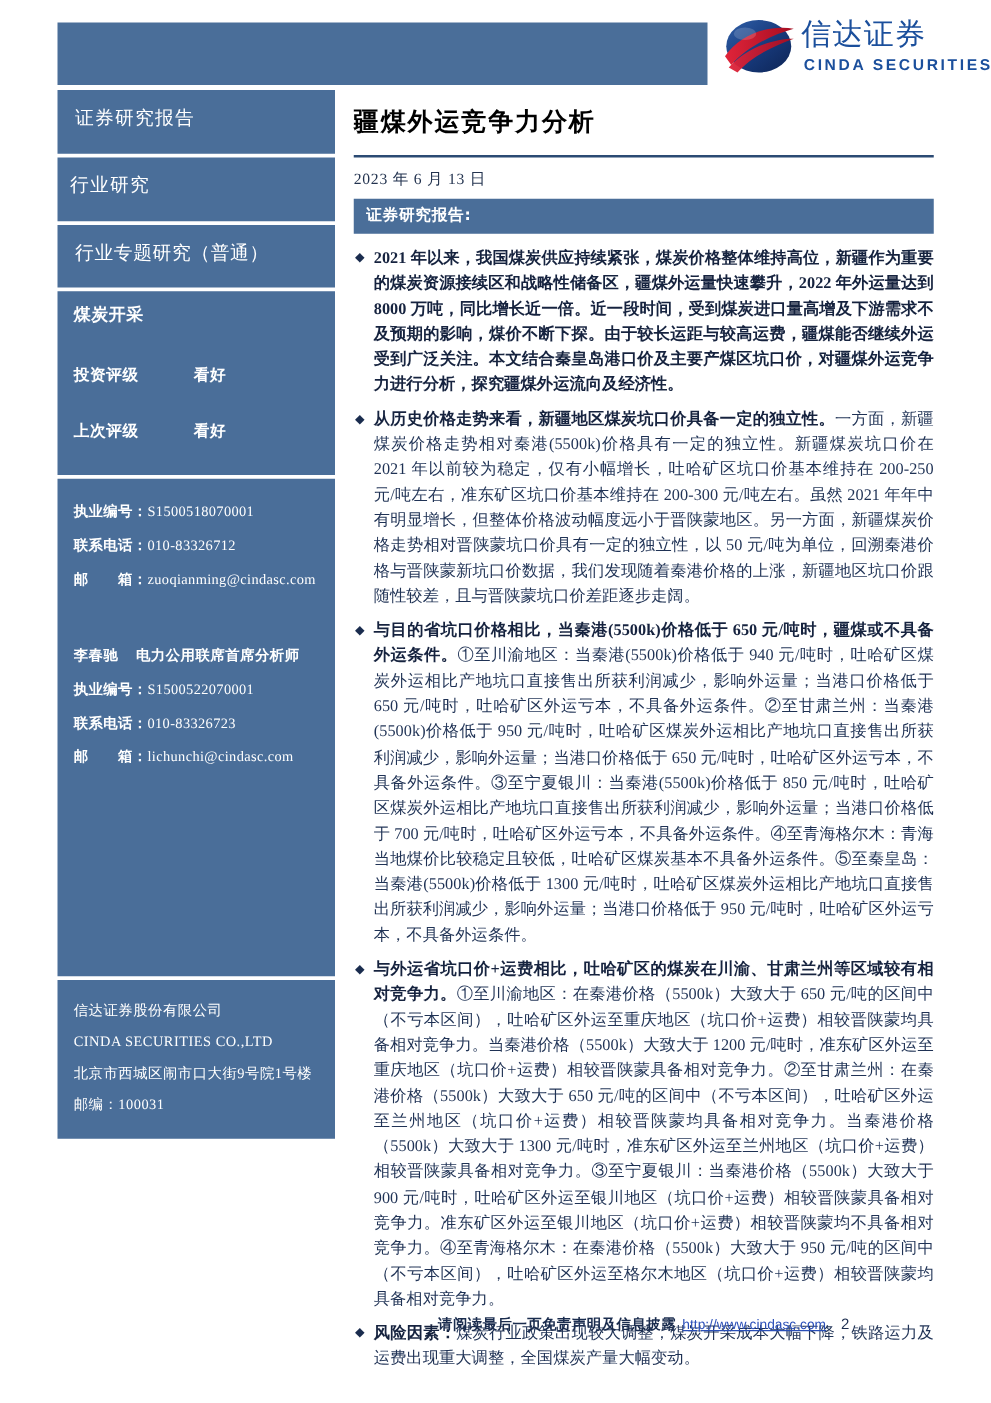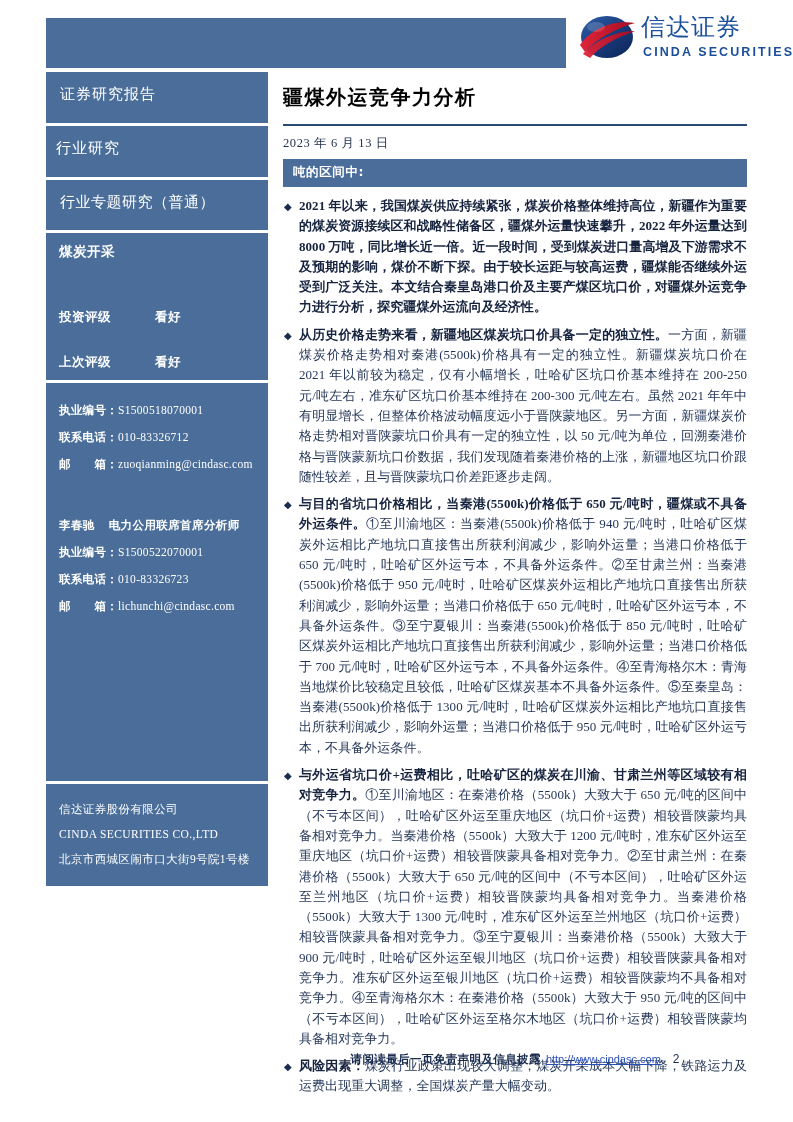--- a/index.html
+++ b/index.html
@@ -104,21 +104,21 @@
   }
   .sb-rating {
     height: 147px;
     padding: 10px 0 0 13px;
     font-family: "DejaVu Sans", sans-serif;
   }
   .sb-industry {
     font-size: 13.5px;
     font-weight: bold;
     letter-spacing: 0.5px;
-    margin-bottom: 48px;
+    margin-bottom: 31px;
   }
   .rating-row {
     display: flex;
     font-size: 12.5px;
     font-weight: bold;
     margin-bottom: 28px;
   }
   .rating-label { width: 96px; letter-spacing: 0.5px; }
   .rating-value { letter-spacing: 0.5px; }
 
@@ -309,28 +309,29 @@
       </div>
       <div class="an-line">
         <span class="an-mail-k">邮　　箱：</span><span>lichunchi@cindasc.com</span>
       </div>
     </div>
 
     <div class="sb-block sb-company">
       <div>信达证券股份有限公司</div>
       <div>CINDA SECURITIES CO.,LTD</div>
       <div>北京市西城区闹市口大街9号院1号楼</div>
+      <div>邮编：100031</div>
     </div>
   </div>
 
   <div class="main">
     <div class="doc-title">疆煤外运竞争力分析</div>
     <div class="title-rule"></div>
     <div class="doc-date">2023 年 6 月 13 日</div>
-    <div class="summary-bar">吨的区间中:</div>
+    <div class="summary-bar">证券研究报告:</div>
 
     <div class="bullets">
 
       <div class="bullet">
         <span class="dia">◆</span><b>2021 年以来，我国煤炭供应持续紧张，煤炭价格整体维持高位，新疆作为重要的煤炭资源接续区和战略性储备区，疆煤外运量快速攀升，2022 年外运量达到 8000 万吨，同比增长近一倍。近一段时间，受到煤炭进口量高增及下游需求不及预期的影响，煤价不断下探。由于较长运距与较高运费，疆煤能否继续外运受到广泛关注。本文结合秦皇岛港口价及主要产煤区坑口价，对疆煤外运竞争力进行分析，探究疆煤外运流向及经济性。</b>
       </div>
 
       <div class="bullet">
         <span class="dia">◆</span><b>从历史价格走势来看，新疆地区煤炭坑口价具备一定的独立性。</b><span>一方面，新疆煤炭价格走势相对秦港(5500k)价格具有一定的独立性。新疆煤炭坑口价在 2021 年以前较为稳定，仅有小幅增长，吐哈矿区坑口价基本维持在 200-250 元/吨左右，准东矿区坑口价基本维持在 200-300 元/吨左右。虽然 2021 年年中有明显增长，但整体价格波动幅度远小于晋陕蒙地区。另一方面，新疆煤炭价格走势相对晋陕蒙坑口价具有一定的独立性，以 50 元/吨为单位，回溯秦港价格与晋陕蒙新坑口价数据，我们发现随着秦港价格的上涨，新疆地区坑口价跟随性较差，且与晋陕蒙坑口价差距逐步走阔。</span>
       </div>

